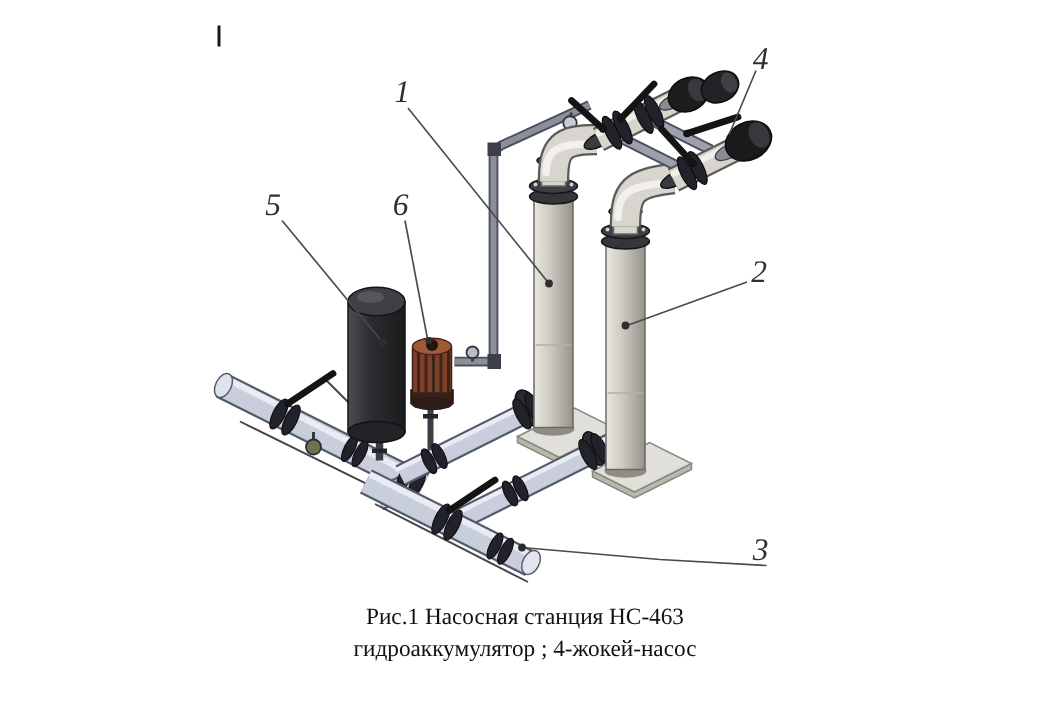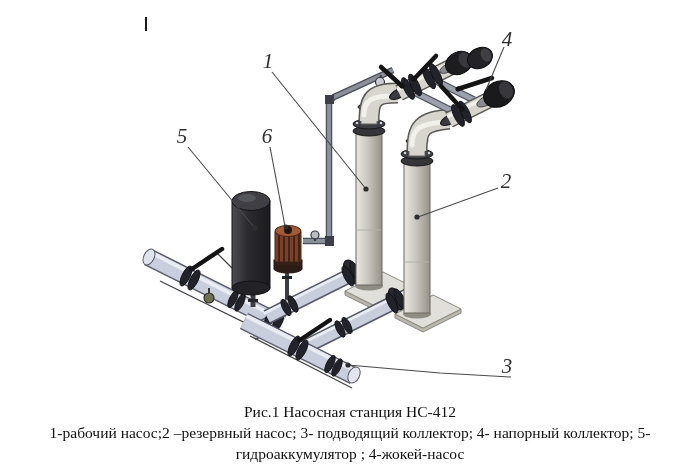--- a/index.html
+++ b/index.html
@@ -270,18 +270,17 @@
 
     <text class="callout" x="268" y="68">1</text>
     <text class="callout" x="506" y="188">2</text>
     <text class="callout" x="507" y="373">3</text>
     <text class="callout" x="507" y="46">4</text>
     <text class="callout" x="182" y="143">5</text>
     <text class="callout" x="267" y="143">6</text>
   </svg>
 
   <div class="caption">
-    <div>Рис.1 Насосная станция НС-412</div>
-    <div>1-рабочий насос;2 –резервный насос; 3- подводящий коллектор; 4- напорный коллектор; 5-</div>
+    <div>Рис.1 Насосная станция НС-463</div>
     <div>гидроаккумулятор ; 4-жокей-насос</div>
   </div>
 
 </div>
 
 </body></html>

